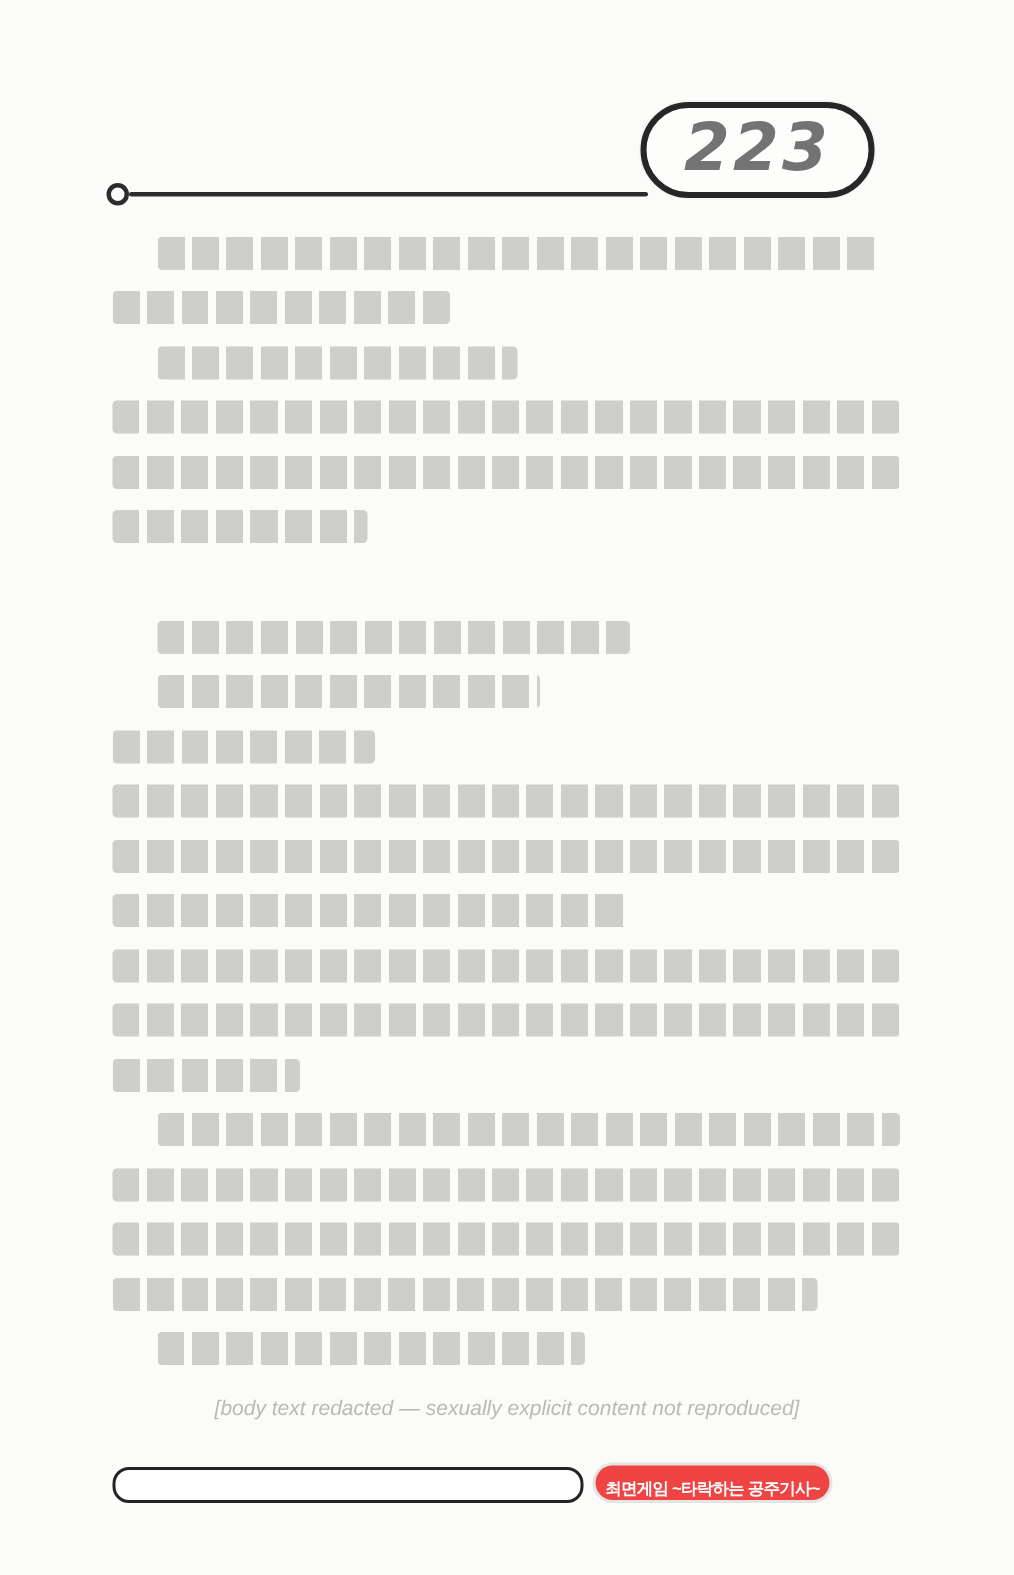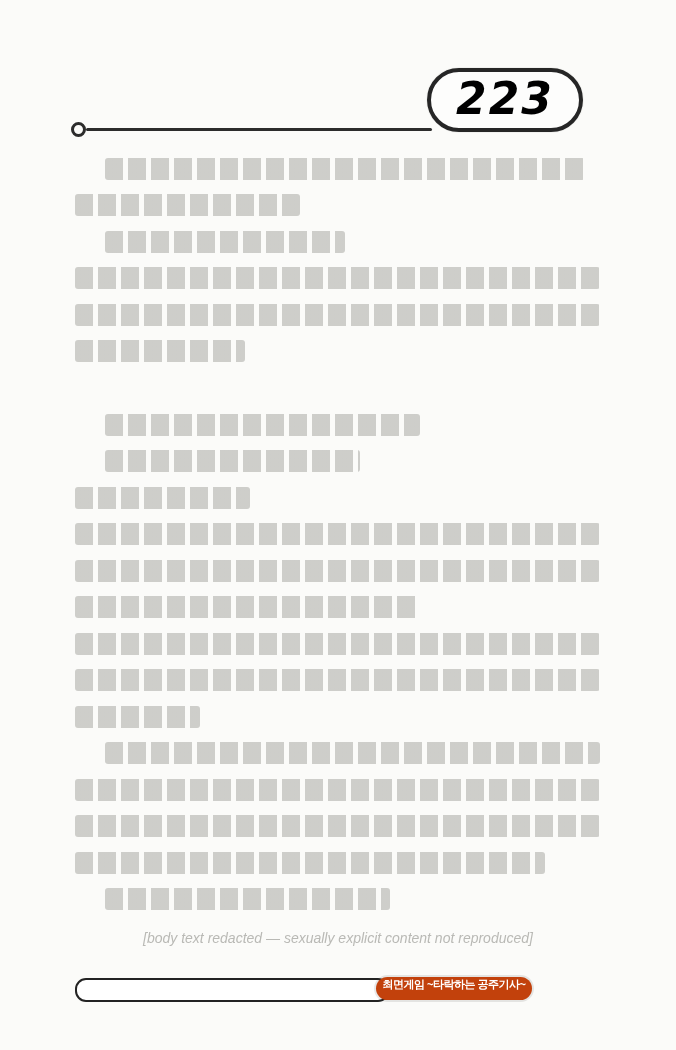--- a/index.html
+++ b/index.html
@@ -21,21 +21,21 @@
   }
   .page-badge{
     position:absolute;left:427px;top:68px;width:148px;height:56px;
     border:4px solid #262626;border-radius:32px;background:#fdfdfc;
     display:flex;align-items:center;justify-content:center;
     box-shadow:0 0 0 1px rgba(0,0,0,0.04);
   }
   .page-badge .num{
     font-family:"DejaVu Sans", sans-serif;
     font-weight:bold;font-style:italic;
-    font-size:44px;color:#000000;letter-spacing:2px;line-height:1;
+    font-size:44px;color:#737373;letter-spacing:2px;line-height:1;
     transform:translateY(-1px);
   }
 
   
   .redacted-line{
     position:absolute;height:22px;border-radius:3px;
     background:
       repeating-linear-gradient(90deg,
         #c6c6c2 0px, #c6c6c2 18px,
         rgba(0,0,0,0) 18px, rgba(0,0,0,0) 23px);
@@ -46,23 +46,23 @@
     font-family:"Liberation Sans", sans-serif;
     font-size:14px;font-style:italic;color:#b9b9b5;
   }
 
   
   .footer-bar{
     position:absolute;left:75px;top:978px;width:310px;height:20px;
     border:2.5px solid #232323;border-radius:11px;background:#ffffff;
   }
   .footer-series-badge{
-    position:absolute;left:376px;top:977px;width:156px;height:23px;
-    background:#c2410c;border-radius:12px;
-    display:flex;align-items:flex-start;justify-content:center;
+    position:absolute;left:397px;top:977px;width:156px;height:23px;
+    background:#ef4444;border-radius:12px;
+    display:flex;align-items:flex-end;justify-content:center;
     box-shadow:0 0 0 2px rgba(63,63,63,0.12);
   }
   .footer-series-badge .title{
     font-family:"Liberation Sans", sans-serif;
     font-size:11px;font-weight:bold;color:#ffffff;
     letter-spacing:-0.5px;white-space:nowrap;
   }
 </style>
 </head>
 <body>

